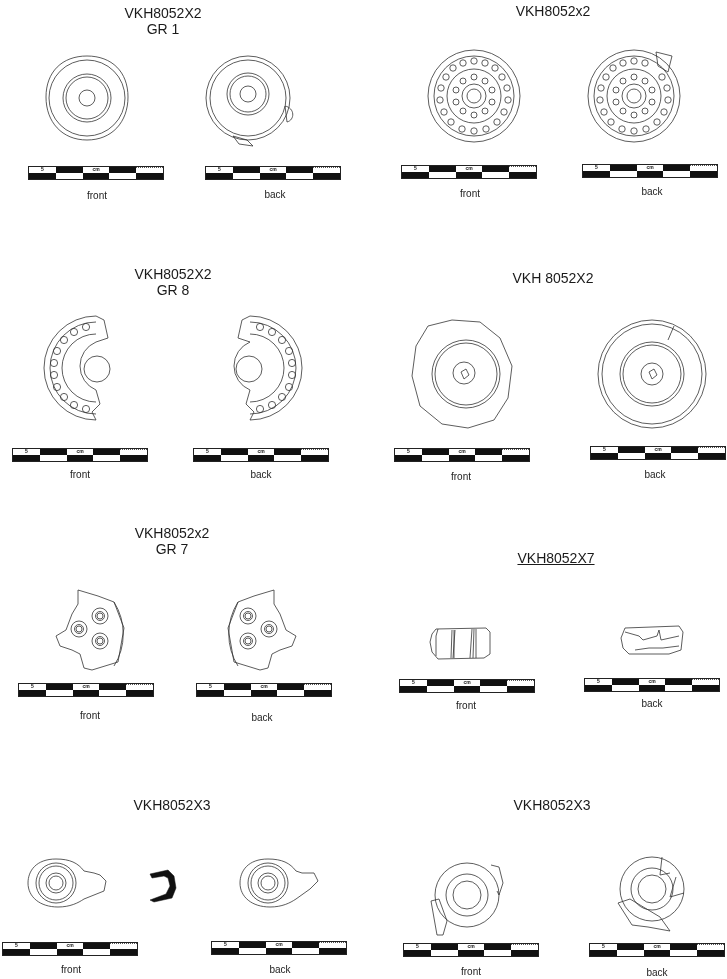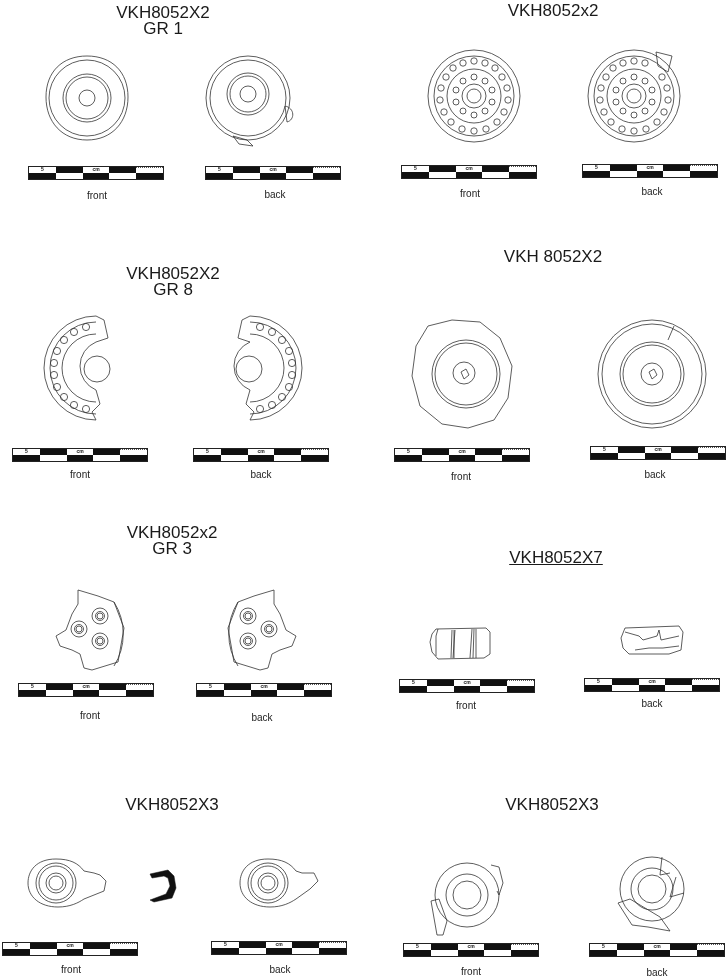--- a/index.html
+++ b/index.html
@@ -1,18 +1,18 @@
 <!DOCTYPE html>
 <html><head>
 <meta charset="utf-8">
 <style>
   html, body { margin:0; padding:0; background:#ffffff; }
   body { width:727px; height:979px; position:relative; overflow:hidden;
          font-family:"Liberation Sans", sans-serif; color:#111; }
-  .title { position:absolute; text-align:center; font-size:17px; line-height:16px; color:#1a1a1a; width:200px; }
+  .title { position:absolute; text-align:center; font-size:14px; line-height:16px; color:#1a1a1a; width:200px; }
   .title span { display:block; }
   .fig { position:absolute; }
   .scale { position:absolute; width:136px; height:14px; border:1px solid #222; box-sizing:border-box; }
   .scale .row { position:absolute; left:0; width:100%; height:50%; display:flex; }
   .scale .row.top { top:0; }
   .scale .row.bot { top:50%; }
   .scale .cell { flex:1; height:100%; position:relative; }
   .scale .blk { background:#111; }
   .scale .wht { background:#fff; }
   .scale .lbl { position:absolute; left:0; right:0; top:-1px; text-align:center; font-size:5px; line-height:7px; color:#111; font-weight:bold; }
@@ -283,21 +283,21 @@
   <div class="row bot">
       <div class="cell blk"></div>
       <div class="cell wht"></div>
       <div class="cell blk"></div>
       <div class="cell wht"></div>
       <div class="cell blk"></div>
     </div>
 </div>
 <div class="caption" style="left:231px;top:469px;">back</div>
 
-<div class="title" style="left:453px;top:249px;">
+<div class="title" style="left:453px;top:270px;">
   <span>VKH 8052X2</span>
 </div>
 <svg class="fig" style="left:408px;top:316px;" width="110" height="115" viewBox="0 0 110 115">
   <path class="ln" d="M20 10 L44 4 L72 6 L92 22 L104 50 L100 82 L86 104 L60 112 L34 108 L12 90 L4 60 L8 30 Z"></path>
   <circle class="ln" cx="58" cy="58" r="34"></circle>
   <circle class="ln" cx="58" cy="58" r="31"></circle>
   <circle class="ln" cx="56" cy="57" r="11"></circle>
   <path class="ln" d="M53 56 L58 53 L61 59 L56 63 Z"></path>
 </svg>
 <svg class="fig" style="left:596px;top:316px;" width="110" height="115" viewBox="0 0 110 115">
@@ -347,21 +347,21 @@
       <div class="cell wht"></div>
       <div class="cell blk"></div>
       <div class="cell wht"></div>
       <div class="cell blk"></div>
     </div>
 </div>
 <div class="caption" style="left:625px;top:469px;">back</div>
 
 <div class="title" style="left:72px;top:525px;">
   <span>VKH8052x2</span>
-  <span>GR 3</span>
+  <span>GR 7</span>
 </div>
 <svg class="fig" style="left:54px;top:588px;" width="80" height="85" viewBox="0 0 80 85">
   <path class="ln" d="M24 2 L44 8 L60 14 L70 40 L64 74 L38 82 L30 80 L26 66 L18 62 L6 58 L2 48 L12 42 L18 26 L24 16 Z"></path>
   <path class="ln" d="M60 14 A60 60 0 0 1 60 78"></path>
   <circle class="ln" cx="46" cy="28" r="8"></circle>
     <circle class="ln" cx="46" cy="28" r="4.5"></circle>
     <circle class="ln" cx="46" cy="28" r="3"></circle>
   <circle class="ln" cx="25" cy="41" r="8"></circle>
     <circle class="ln" cx="25" cy="41" r="4.5"></circle>
     <circle class="ln" cx="25" cy="41" r="3"></circle>

